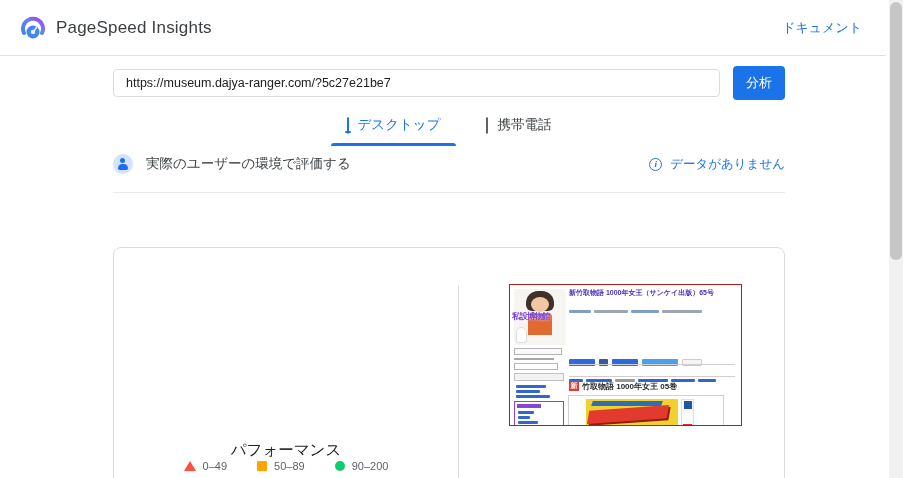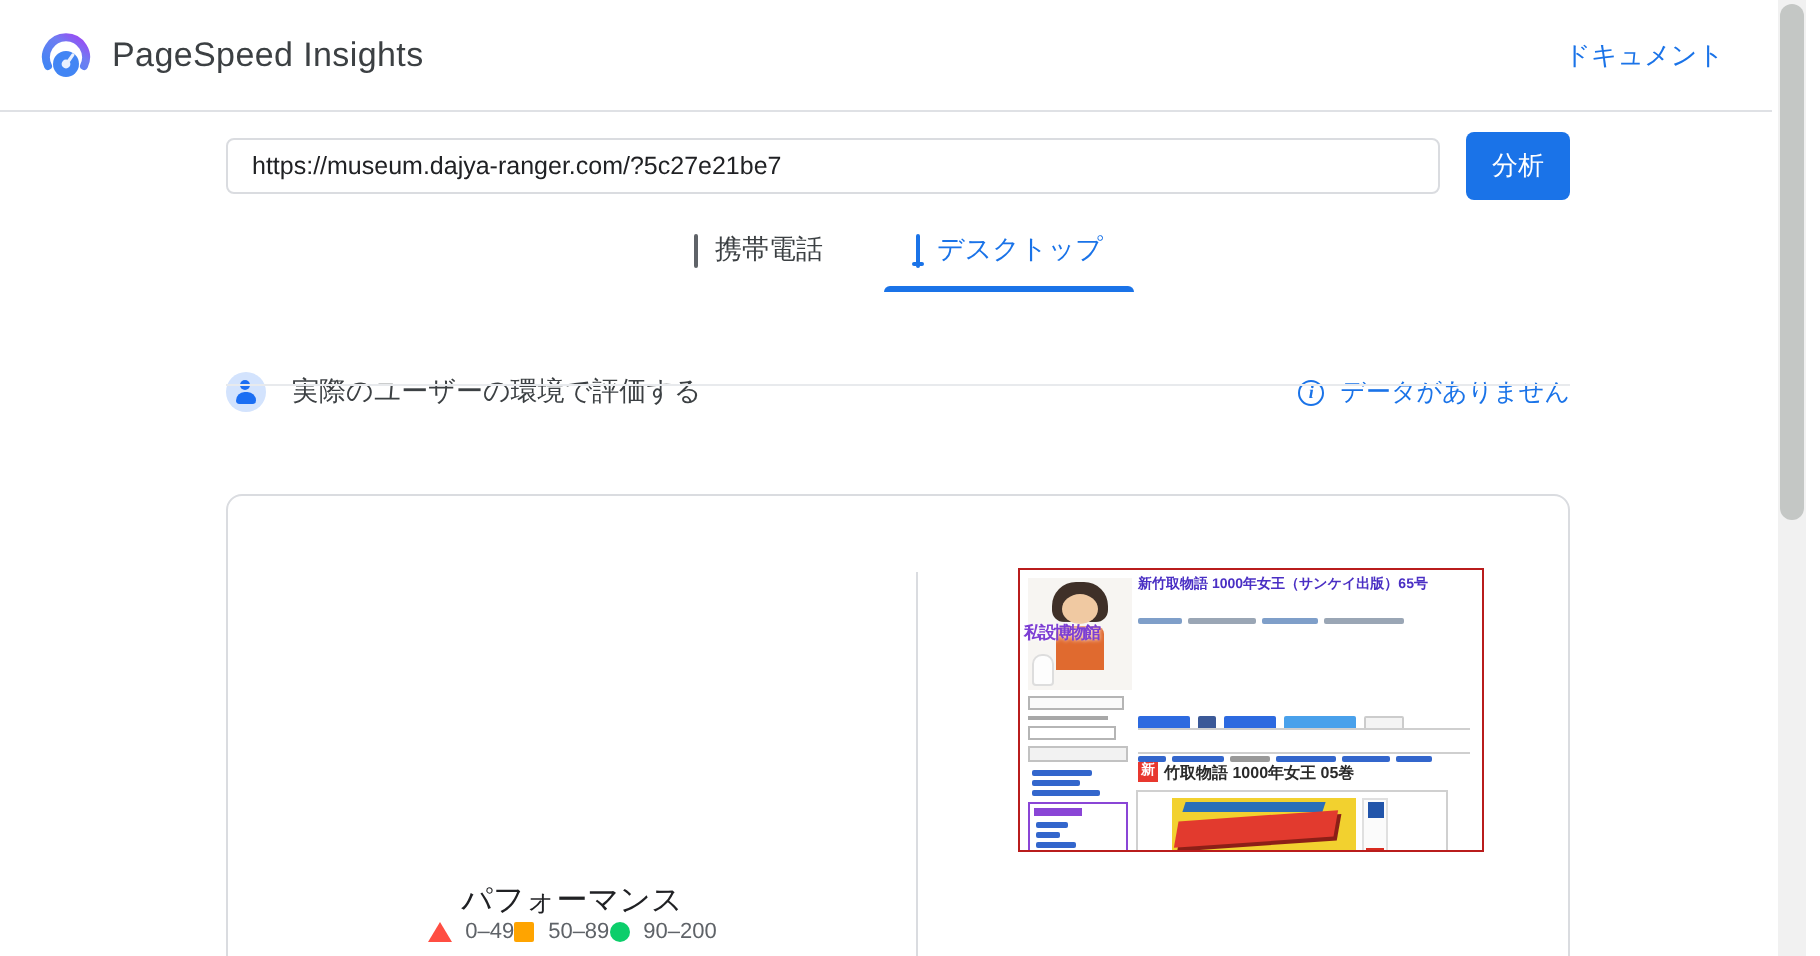--- a/index.html
+++ b/index.html
@@ -26,21 +26,21 @@
   .tabs { position:absolute; top:110px; left:113px; width:672px; display:flex; justify-content:center; gap:14px; }
   .tab { position:relative; display:flex; align-items:center; gap:9px; padding:6px 16px 12px; font-size:13.5px; color:#3c4043; cursor:pointer; }
   .tab .ticon { display:inline-block; position:relative; }
   .tab.active { color:#1a73e8; }
   .tab.active::after { content:""; position:absolute; left:0; right:0; bottom:0; height:3px; background:#1a73e8; border-radius:3px 3px 0 0; }
   .phone-glyph { width:11px; height:16px; border:1.6px solid #5f6368; border-radius:2.5px; }
   .laptop-glyph { width:15px; height:10px; border:1.6px solid #1a73e8; border-radius:1.5px; margin-bottom:2px; }
   .laptop-base { position:absolute; left:-2px; right:-2px; bottom:0px; height:1.8px; background:#1a73e8; border-radius:1px; }
 
   
-  .sect-row { position:absolute; left:113px; width:672px; display:flex; align-items:center;margin-top:32px; }
+  .sect-row { position:absolute; left:113px; width:672px; display:flex; align-items:center; }
   .row-field { top:154px; }
   .row-lab { top:209px; }
   .sect-icon { width:20px; height:20px; border-radius:50%; background:#d3e3fd; position:relative; margin-right:13px; flex:none; }
   .user-head { position:absolute; top:4px; left:7px; width:5px; height:5px; border-radius:50%; background:#1b6ef3; }
   .user-body { position:absolute; top:10px; left:4.5px; width:10px; height:6px; border-radius:5px 5px 2px 2px; background:#1b6ef3; }
   .gauge-dot { position:absolute; left:4px; bottom:4px; width:9px; height:9px; border-radius:50%; background:#1b6ef3; }
   .gauge-needle { position:absolute; left:8px; bottom:8px; width:9px; height:1.8px; background:#9ec3fb; transform:rotate(-42deg); transform-origin:left center; border-radius:1px; }
   .sect-title { font-size:13.5px; color:#3c4043; }
   .sect-status { margin-left:auto; display:flex; align-items:center; gap:8px; color:#1a73e8; font-size:12.5px; cursor:pointer; }
   .info-icon { width:13px; height:13px; border:1.4px solid #1a73e8; border-radius:50%; font-size:9px; line-height:11px; text-align:center; color:#1a73e8; font-family:"Liberation Serif",serif; font-style:italic; font-weight:bold; }
@@ -49,21 +49,21 @@
   
   .card { position:absolute; top:247px; left:113px; width:672px; height:260px; border:1px solid #dadce0; border-radius:8px; background:#fff; }
   .vdivider { position:absolute; left:344px; top:38px; bottom:10px; width:1px; background:#dadce0; }
 
   
   .gauge-wrap { position:absolute; left:123px; top:56px; width:78px; height:78px; }
   .gauge-num { position:absolute; inset:0; display:flex; align-items:center; justify-content:center; font-size:26px; color:#188c46; }
   .score-label { position:absolute; left:0; top:144px; width:344px; text-align:center; font-size:15.5px; color:#202124;margin-top:48px; }
   .score-note { position:absolute; left:18px; top:168px; width:312px; text-align:center; font-size:10.5px; line-height:1.55; color:#5f6368; }
   .score-note .lnk { color:#1a73e8; cursor:pointer; }
-  .legend { position:absolute; left:0; top:212px; width:344px; display:flex; justify-content:center; align-items:center; }
+  .legend { position:absolute; left:0; top:212px; width:344px; display:flex; justify-content:center; gap:30px; align-items:center; }
   .leg-item { display:flex; align-items:center; gap:7px; font-size:11px; color:#5f6368; }
   .shape-tri { width:0; height:0; border-left:6px solid transparent; border-right:6px solid transparent; border-bottom:10px solid #ff4e42; }
   .shape-sq { width:10px; height:10px; background:#ffa400; border-radius:1px; }
   .shape-ci { width:10px; height:10px; background:#0cce6b; border-radius:50%; }
 
   
   .shot { position:absolute; left:395px; top:36px; width:233px; height:142px; border:1px solid #b91c1c; background:#fff; overflow:hidden; }
   .shot * { position:absolute; }
   .mini-title { left:59px; top:4px; width:172px; font-size:7px; font-weight:bold; color:#4a2fc4; line-height:1.2; }
   .mini-crumb { left:59px; top:14px; height:3px; }
@@ -124,27 +124,27 @@
   <div class="sb-track">
     <div class="sb-thumb"></div>
   </div>
 
   <div class="url-row">
     <input class="url-input" type="text" value="https://museum.dajya-ranger.com/?5c27e21be7" style="">
     <button class="analyze-btn">分析</button>
   </div>
 
   <div class="tabs">
+    <div class="tab active">
+      <span class="ticon"><span class="laptop-glyph"></span><span class="laptop-base"></span></span>
+      <span>デスクトップ</span>
+    </div>
     <div class="tab">
       <span class="ticon"><span class="phone-glyph"></span></span>
       <span>携帯電話</span>
-    </div>
-    <div class="tab active">
-      <span class="ticon"><span class="laptop-glyph"></span><span class="laptop-base"></span></span>
-      <span>デスクトップ</span>
     </div>
   </div>
 
   <div class="sect-row row-field">
     <span class="sect-icon">
         <span class="user-head"></span>
         <span class="user-body"></span>
       </span>
     <span class="sect-title">実際のユーザーの環境で評価する</span>
     <span class="sect-status">

